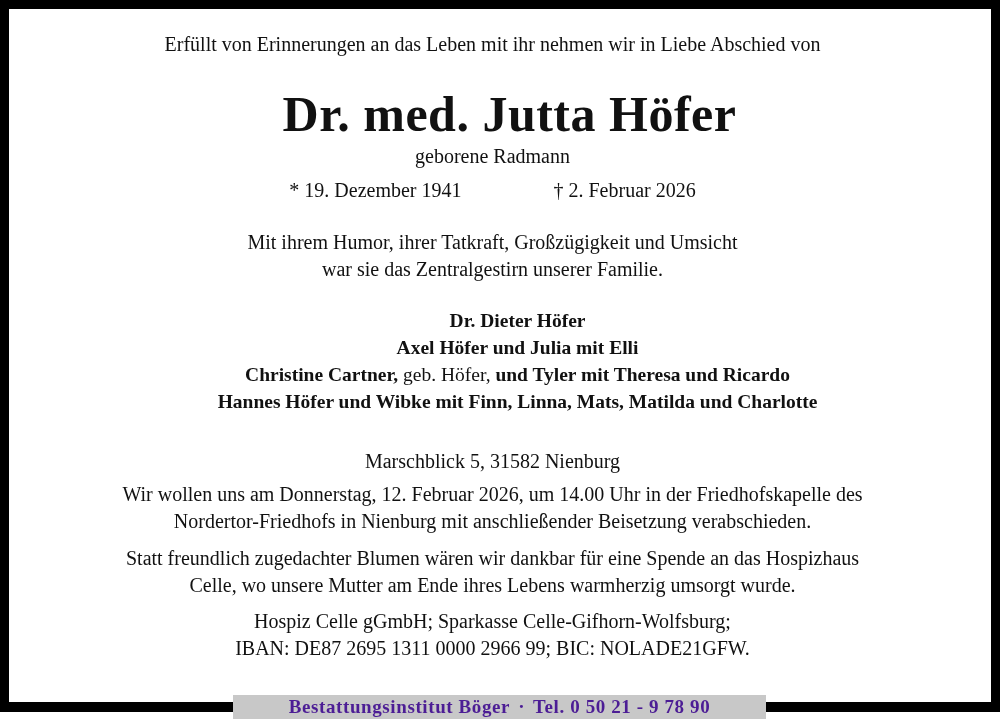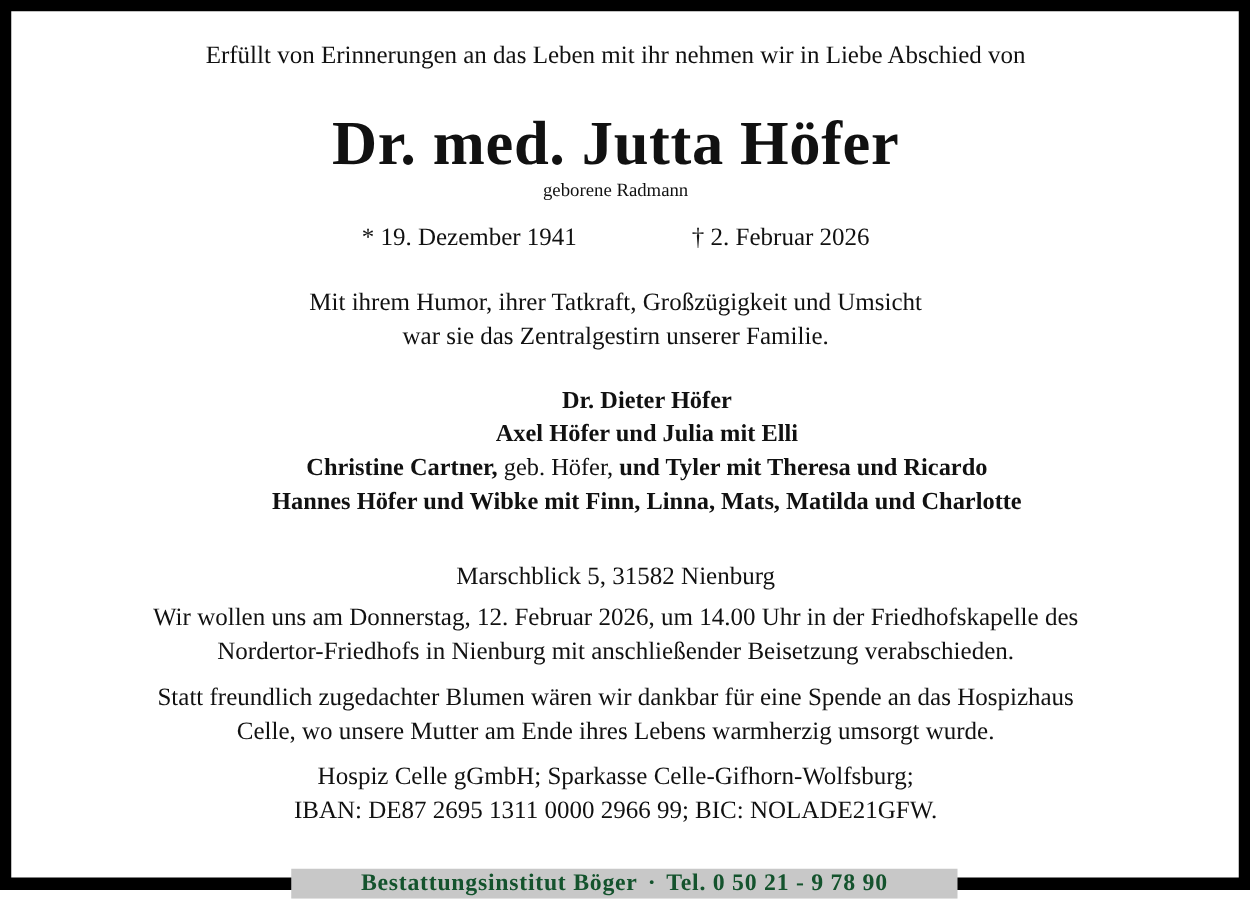--- a/index.html
+++ b/index.html
@@ -12,22 +12,22 @@
       position: absolute; left: 9px; top: 9px; width: 982px; height: 693px;
       background: #ffffff;
     }
     .content {
       position: absolute; left: 9px; top: 9px; width: 982px;
       text-align: center; color: #111;
       font-family: "Liberation Serif", "DejaVu Serif", serif;
     }
     .line { position: absolute; left: 0; width: 967px; white-space: nowrap; }
     .intro { top: 24px; font-size: 20px; }
-    .name { top: 76px; font-size: 50px; font-weight: bold; letter-spacing: 0.5px; }
-    .born { top: 136px; font-size: 15px; }
+    .name { top: 76px; font-size: 50px; font-weight: bold; letter-spacing: 0.5px; padding-left: 17px; }
+    .born { top: 136px; font-size: 20px; }
     .dates { top: 170px; font-size: 20px; }
     .dates span { display: inline-block; }
     .dates .gap { width: 92px; }
     .tribute1 { top: 222px; font-size: 20px; }
     .tribute2 { top: 249px; font-size: 20px; }
     .fam { font-size: 19.5px; font-weight: bold; padding-left: 25px; }
     .fam .nb { font-weight: normal; }
     .fam1 { top: 301px; }
     .fam2 { top: 328px; }
     .fam3 { top: 355px; }
@@ -36,21 +36,21 @@
     .svc1 { top: 474px; font-size: 20px; }
     .svc2 { top: 501px; font-size: 20px; }
     .don1 { top: 538px; font-size: 20px; }
     .don2 { top: 565px; font-size: 20px; }
     .bank1 { top: 601px; font-size: 20px; }
     .bank2 { top: 628px; font-size: 20px; }
     .footer-box {
       position: absolute; left: 233px; top: 695px; width: 533px; height: 24px;
       background: #c8c8c8; text-align: center;
       font-family: "Liberation Serif", "DejaVu Serif", serif;
-      font-weight: bold; font-size: 19px; line-height: 24px; color: #14532d;
+      font-weight: bold; font-size: 19px; line-height: 24px; color: #4c1d95;
       white-space: nowrap; letter-spacing: 0.6px;
     }
     .footer-box .sep { padding: 0 8px; }
     .bottom-white { position: absolute; left: 0; top: 712px; width: 1000px; height: 7px; background: #fff; }
   </style>
 </head>
 <body>
 
 <div class="frame">
   <div class="frame-inner"></div>

